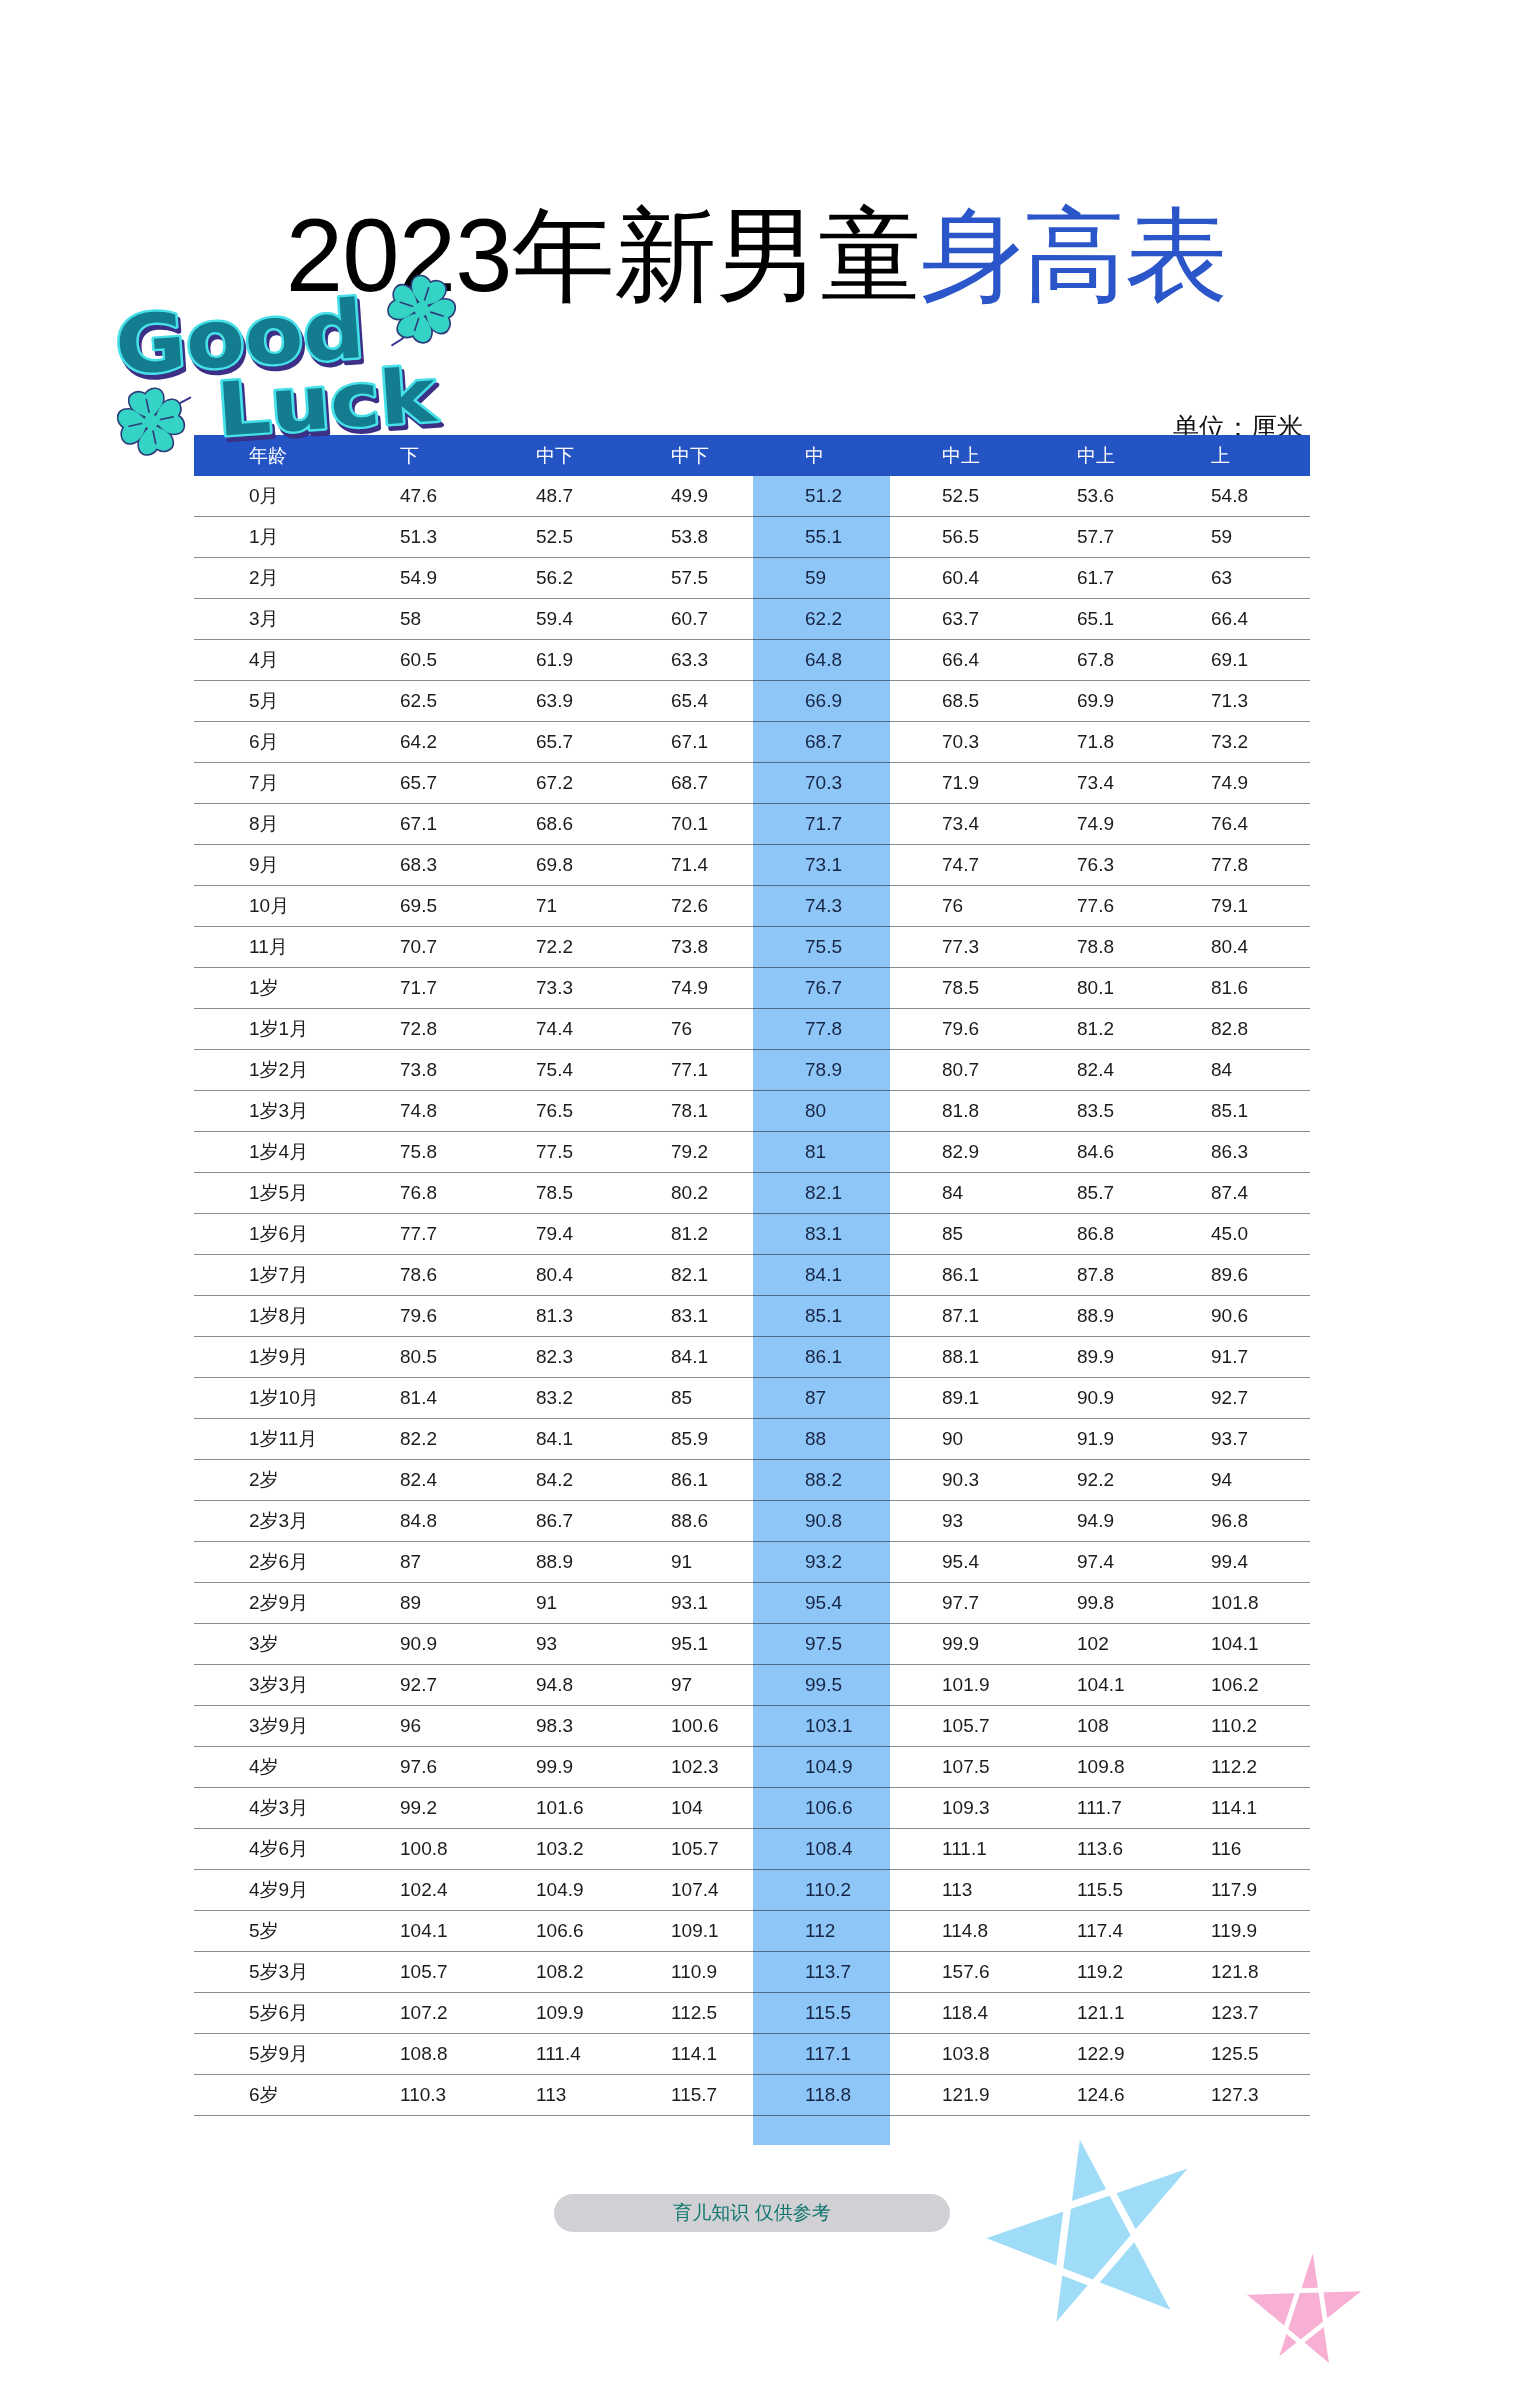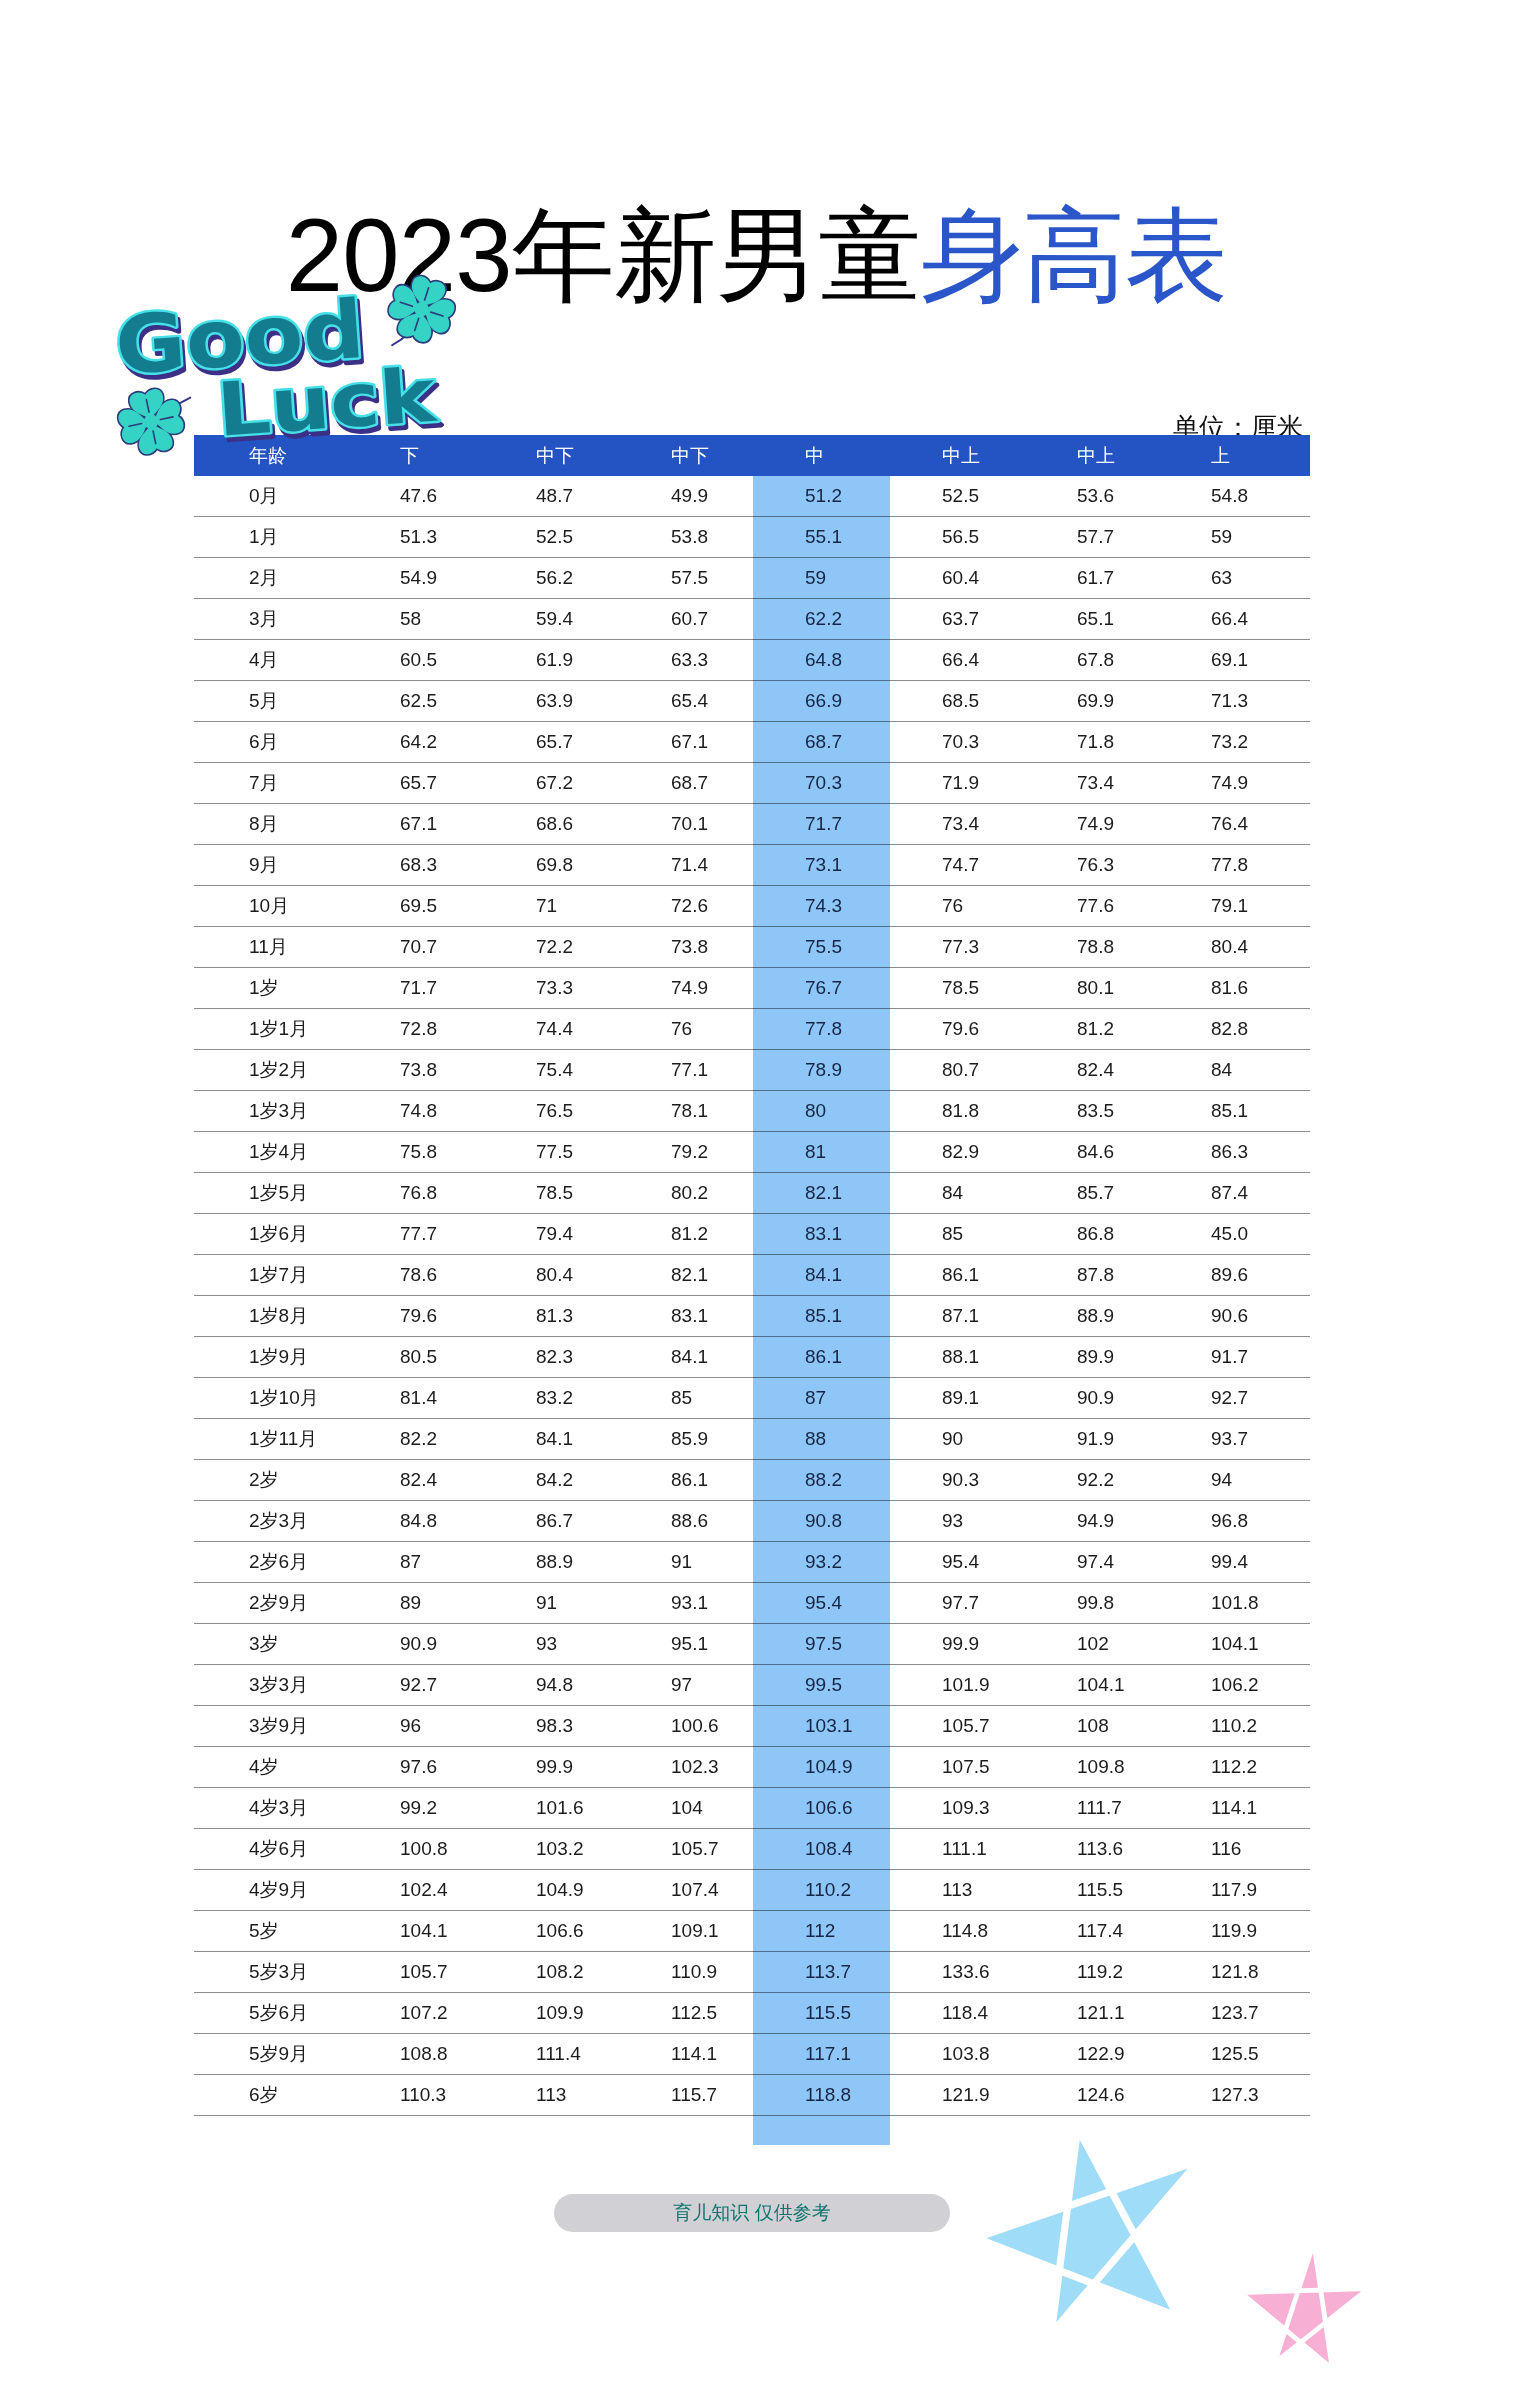--- a/index.html
+++ b/index.html
@@ -436,21 +436,21 @@
         <div class="cell">114.8</div>
         <div class="cell">117.4</div>
         <div class="cell">119.9</div>
       </div>
       <div class="row grid">
         <div class="cell age">5岁3月</div>
         <div class="cell">105.7</div>
         <div class="cell">108.2</div>
         <div class="cell">110.9</div>
         <div class="cell hl">113.7</div>
-        <div class="cell">133.6</div>
+        <div class="cell">157.6</div>
         <div class="cell">119.2</div>
         <div class="cell">121.8</div>
       </div>
       <div class="row grid">
         <div class="cell age">5岁6月</div>
         <div class="cell">107.2</div>
         <div class="cell">109.9</div>
         <div class="cell">112.5</div>
         <div class="cell hl">115.5</div>
         <div class="cell">118.4</div>

